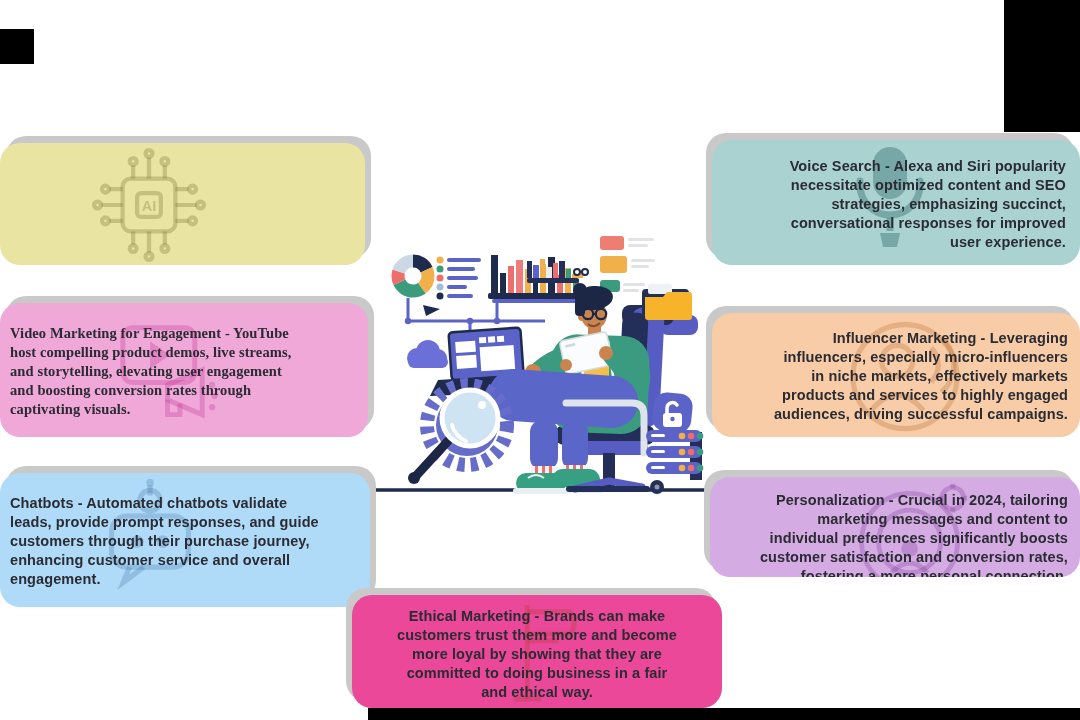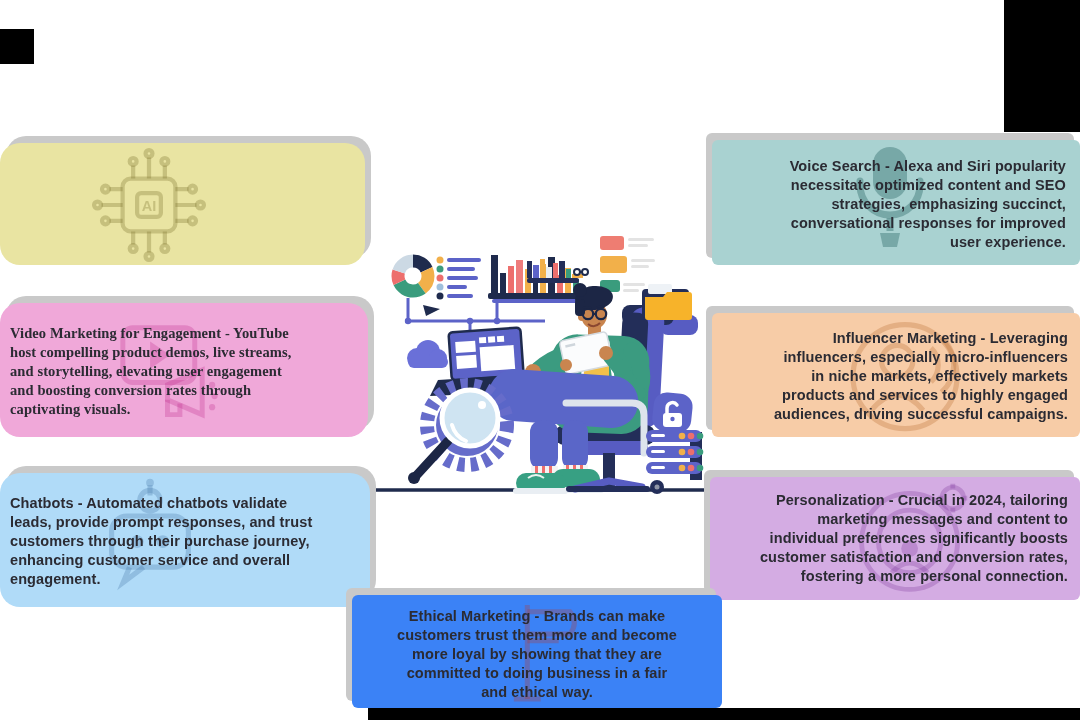--- a/index.html
+++ b/index.html
@@ -8,40 +8,40 @@
     background:var(--background,#fff);color:var(--text,#2b2b33);
     font-family:"Liberation Sans",sans-serif;
   }
   .bar{position:absolute;background:var(--artifact,#000);}
   .bar-tl{left:0;top:29px;width:34px;height:35px;}
   .bar-tr{left:1004px;top:0;width:76px;height:132px;}
   .bar-bottom{left:368px;top:708px;width:712px;height:12px;}
 
   .card{position:absolute;border-radius:20px;box-sizing:border-box;overflow:hidden;}
   .shadow-l{box-shadow:6px -7px 0 var(--shadow,#c9c9c9);}
-  .shadow-r{box-shadow:-6px -7px 0 var(--shadow,#c9c9c9);border-radius:6px;}
+  .shadow-r{box-shadow:-6px -7px 0 var(--shadow,#c9c9c9);}
   .card p{
     position:relative;z-index:2;margin:0;font-weight:bold;
     font-size:14.5px;line-height:19px;white-space:pre-line;letter-spacing:.1px;
   }
   .wm{position:absolute;z-index:1;}
 
   .c-ai{left:0;top:143px;width:365px;height:122px;padding:25px 12px 0 10px;}
   .c-ai .wm{left:83px;top:-4px;width:132px;height:132px;}
   .c-video{left:0;top:303px;width:368px;height:134px;padding:21px 12px 0 10px;font-family:Liberation Serif, serif;}
   .c-video .wm{left:103px;top:2px;width:124px;height:130px;}
   .c-chatbots{left:0;top:473px;width:370px;height:134px;padding:21px 12px 0 10px;}
   .c-chatbots .wm{left:86px;top:0;width:128px;height:132px;}
   .c-voice{left:712px;top:140px;width:368px;height:125px;padding:17px 14px 0 16px;}
   .c-voice p{text-align:right;}
   .c-voice .wm{left:127px;top:3px;width:102px;height:120px;}
   .c-influencer{left:712px;top:313px;width:368px;height:124px;padding:16px 12px 0 16px;}
   .c-influencer p{text-align:right;}
   .c-influencer .wm{left:128px;top:-4px;width:130px;height:130px;}
-  .c-personalization{left:710px;top:477px;width:370px;height:123px;padding:14px 12px 0 15px;}
+  .c-personalization{left:710px;top:477px;width:370px;height:100px;padding:14px 12px 0 15px;}
   .c-personalization p{text-align:right;}
   .c-personalization .wm{left:142px;top:2px;width:120px;height:120px;}
   .c-ethical{left:352px;top:595px;width:370px;height:113px;padding:12px 20px 0 20px;z-index:5;}
   .c-ethical p{text-align:center;}
   .c-ethical .wm{left:135px;top:0;width:112px;height:114px;}
 
   .illus{position:absolute;left:370px;top:225px;width:340px;height:275px;}
 </style>
 </head>
 <body>
@@ -344,21 +344,21 @@
         <path d="M50,8 V16"></path>
         <circle cx="50" cy="6" r="3" fill="currentColor" stroke="none"></circle>
         <circle cx="50" cy="20" r="8"></circle>
         <rect x="20" y="32" width="60" height="40" rx="12"></rect>
         <path d="M34,72 L29,84 L45,72"></path>
         <circle cx="40" cy="52" r="5" fill="currentColor" stroke="none"></circle>
         <circle cx="60" cy="52" r="5" fill="currentColor" stroke="none"></circle>
       </g>
     </svg>
     <p>Chatbots - Automated chatbots validate
-leads, provide prompt responses, and trust
+leads, provide prompt responses, and guide
 customers through their purchase journey,
 enhancing customer service and overall
 engagement.</p>
   </div>
 
   <div class="card c-voice shadow-r" style="background-color: rgb(169, 210, 209);">
     <svg class="wm" viewBox="0 0 100 120" style="color:rgba(40,100,100,.38)">
       <rect x="33" y="4" width="34" height="52" rx="17" fill="currentColor"></rect>
       <path d="M20,38 v4 a30,30 0 0 0 60,0 v-4" stroke="currentColor" stroke-width="7" fill="none" stroke-linecap="round"></path>
       <path d="M50,75 V88" stroke="currentColor" stroke-width="7"></path>
@@ -399,21 +399,21 @@
         <path d="M84,4 V8 M84,24 V28 M72,16 H76 M92,16 H96"></path>
       </g>
     </svg>
     <p>Personalization - Crucial in 2024, tailoring
 marketing messages and content to
 individual preferences significantly boosts
 customer satisfaction and conversion rates,
 fostering a more personal connection.</p>
   </div>
 
-  <div class="card c-ethical shadow-r" style="background-color: #3b82f6;">
+  <div class="card c-ethical shadow-r" style="background-color: #ec4899;">
     <svg class="wm" viewBox="0 0 100 100" style="color:rgba(180,60,50,.30)">
       <g stroke="currentColor" stroke-width="4.5" fill="none">
         <path d="M36,8 V92"></path>
         <path d="M36,14 H74 Q82,24 74,34 H36"></path>
         <path d="M36,40 H64"></path>
         <path d="M24,92 H48"></path>
       </g>
     </svg>
     <p>Ethical Marketing - Brands can make
 customers trust them more and become

